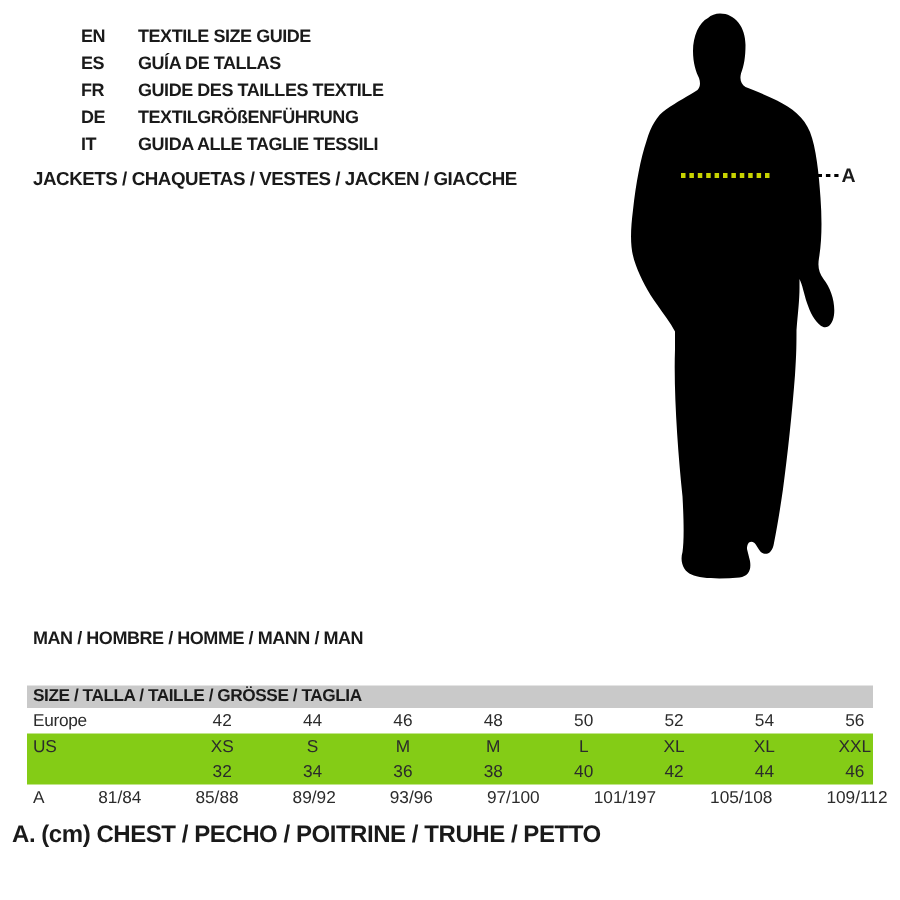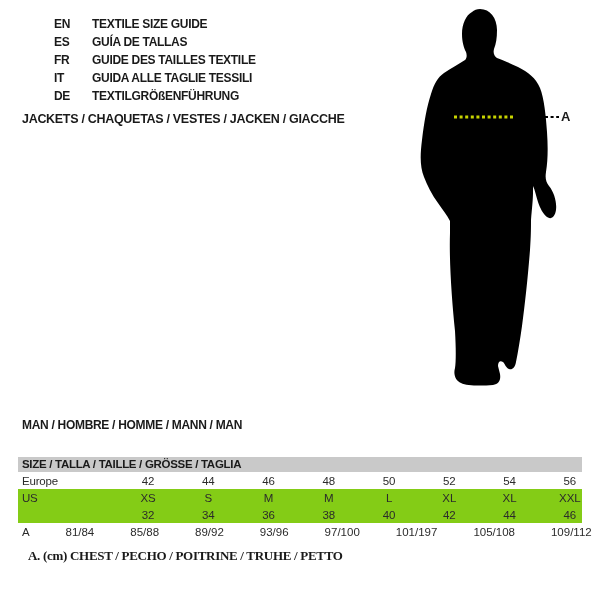--- a/index.html
+++ b/index.html
@@ -27,47 +27,47 @@
 
   
   .size-table { position: absolute; left: 18px; top: 446px; width: 564px; margin-top: 11px; }
   .table-header { height: 15px; line-height: 15px; background: #c9c9c9; font-size: 11.5px; font-weight: 700; letter-spacing: -0.3px; padding-left: 4px; }
   .t-row { display: flex; height: 17px; align-items: center; font-size: 11.5px; color: #2b2b2b; gap: 36px; }
   .t-row.shaded { background: #84cc16; }
   .row-label { width: 82px; padding-left: 4px; font-size: 11.5px; color: #2b2b2b; letter-spacing: -0.2px; }
   .cell { flex: 1; text-align: center; }
 
   
-  .footnote { position: absolute; left: 28px; top: 548px; font-size: 13px; font-weight: 700; letter-spacing: -0.3px; font-family: Liberation Serif, serif; }
+  .footnote { position: absolute; left: 8px; top: 548px; font-size: 16px; font-weight: 700; letter-spacing: -0.3px; }
 </style>
 </head>
 <body>
 
 <div class="canvas">
 
   <div class="lang-list">
     <div class="lang-row">
       <span class="lang-code">EN</span>
       <span class="lang-label">TEXTILE SIZE GUIDE</span>
     </div>
     <div class="lang-row">
       <span class="lang-code">ES</span>
       <span class="lang-label">GUÍA DE TALLAS</span>
     </div>
     <div class="lang-row">
       <span class="lang-code">FR</span>
       <span class="lang-label">GUIDE DES TAILLES TEXTILE</span>
     </div>
     <div class="lang-row">
+      <span class="lang-code">DE</span>
+      <span class="lang-label">TEXTILGRÖßENFÜHRUNG</span>
+    </div>
+    <div class="lang-row">
       <span class="lang-code">IT</span>
       <span class="lang-label">GUIDA ALLE TAGLIE TESSILI</span>
-    </div>
-    <div class="lang-row">
-      <span class="lang-code">DE</span>
-      <span class="lang-label">TEXTILGRÖßENFÜHRUNG</span>
     </div>
   </div>
 
   <div class="categories">
     <div class="category-line">JACKETS / CHAQUETAS / VESTES / JACKEN / GIACCHE</div>
   </div>
 
   <div class="figure-wrap">
     <svg width="600" height="400" viewBox="0 0 600 400" aria-hidden="true">
       <path fill="#000000" d="

